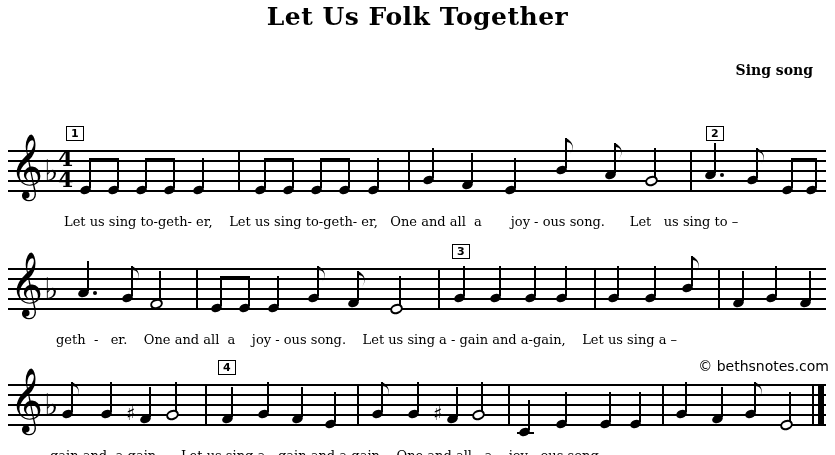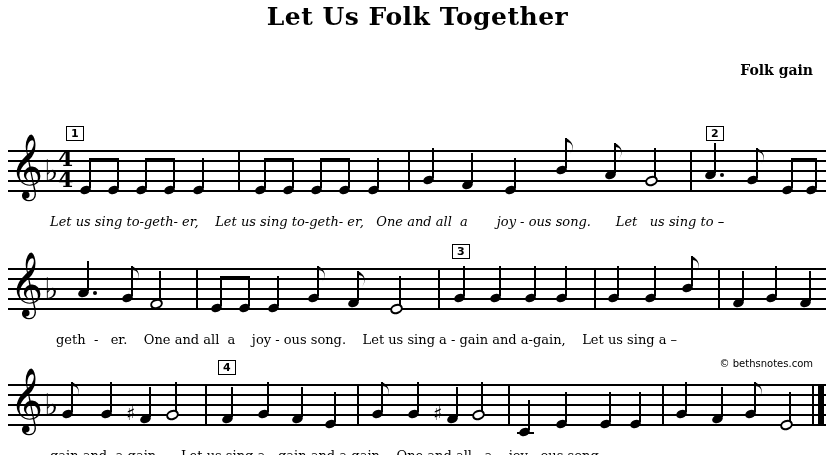--- a/index.html
+++ b/index.html
@@ -16,22 +16,22 @@
     text-align:center;
     font-size:25px;
     font-weight:bold;
     letter-spacing:.5px;
   }
   .composer{
     position:absolute;top:62px;right:22px;
     font-size:14px;font-weight:bold;
   }
   .credit{
-    position:absolute;top:358px;right:22px;
-    font-size:10px;font-family:"DejaVu Sans",sans-serif;
+    position:absolute;top:358px;right:6px;
+    font-size:14px;font-family:"DejaVu Sans",sans-serif;
   }
   
   .system{position:absolute;left:0;width:835px;}
   .sys1{top:128px;}
   .sys2{top:246px;}
   .sys3{top:362px;}
 
   .staff{position:absolute;left:8px;width:818px;height:44px;top:22px;}
   .staff .line{position:absolute;left:0;width:818px;height:2px;background:#000;}
   .staff .l0{top:0px;}
@@ -74,21 +74,21 @@
     top:86px;
     font-size:13px;
     font-family:"DejaVu Serif", serif;
     white-space:pre;
   }
 </style>
 </head>
 <body>
 
 <div class="title">Let Us Folk Together</div>
-<div class="composer">Folk gain</div>
+<div class="composer">Sing song</div>
 <div class="credit">© bethsnotes.com</div>
 
 <div class="system sys1">
 
   <div class="staff">
     <div class="line l0"></div>
       <div class="line l1"></div>
       <div class="line l2"></div>
       <div class="line l3"></div>
       <div class="line l4"></div>
@@ -162,21 +162,21 @@
     <div class="stem" style="left:756px;top:20px;height:30px;"></div>
   <div class="flag" style="left:757px;top:20px;"><svg width="10" height="16">
         <path d="M0,0 C7,4 9,9 4,16 C9,8 5,4 0,4 Z" fill="#000"></path>
       </svg></div>
   <div class="nh" style="left:782px;top:58px;"></div>
     <div class="stem" style="left:791px;top:30px;height:30px;"></div>
   <div class="nh" style="left:806px;top:58px;"></div>
     <div class="stem" style="left:815px;top:30px;height:30px;"></div>
   <div class="beam" style="left:791px;top:30px;width:26px;"></div>
 
-  <div class="lyric" style="left:50px;font-style:italic;">Let us sing to-geth- er,    Let us sing to-geth- er,   One and all  a       joy - ous song.      Let   us sing to –</div>
+  <div class="lyric" style="left:64px;">Let us sing to-geth- er,    Let us sing to-geth- er,   One and all  a       joy - ous song.      Let   us sing to –</div>
 </div>
 
 <div class="system sys2">
 
   <div class="staff">
     <div class="line l0"></div>
       <div class="line l1"></div>
       <div class="line l2"></div>
       <div class="line l3"></div>
       <div class="line l4"></div>

